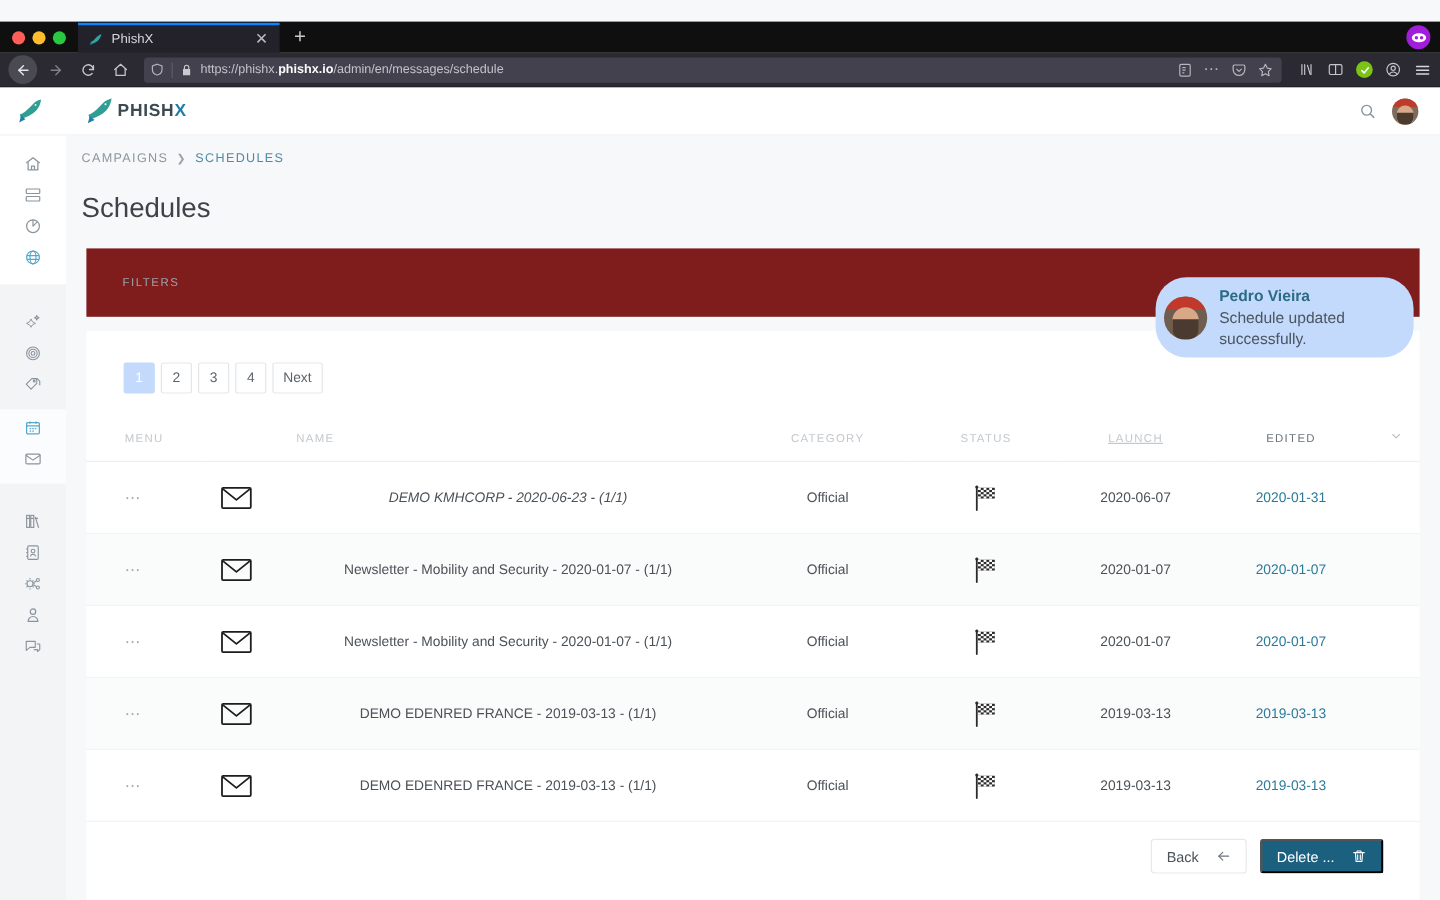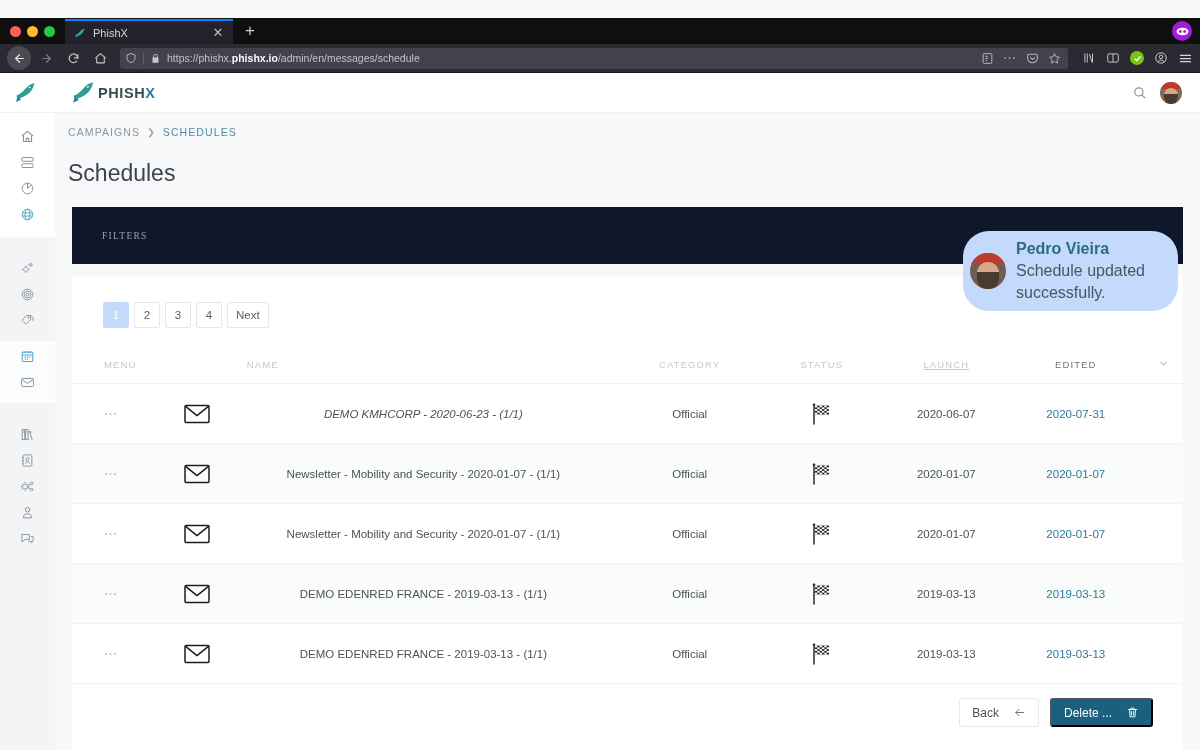--- a/index.html
+++ b/index.html
@@ -95,24 +95,24 @@
 
   .toast {
     position: absolute; right: 22px; top: 118px; width: 215px; min-height: 53px;
     background: #c3dafc; border-radius: 26px; display: flex; align-items: center;
     gap: 10px; padding: 7px 12px 7px 7px;
   }
   .toast-av { width: 36px; height: 36px; border-radius: 50%; overflow: hidden; background: #6f5d50; position: relative; flex: 0 0 36px; }
   .toast-av .cap { position: absolute; top:0; left:0; right:0; height: 11px; background: #c0392b; }
   .toast-av .face { position:absolute; left: 7px; top: 9px; width: 22px; height: 26px; border-radius: 11px 11px 8px 8px; background: #d7a988; }
   .toast-av .beard { position:absolute; left: 7px; top: 19px; width: 22px; height: 17px; border-radius: 0 0 9px 9px; background: #4a3a2f; }
-  .toast-txt { font-size: 16px; line-height: 1.37; color: #4b5560; }
+  .toast-txt { font-size: 13px; line-height: 1.37; color: #4b5560; }
   .toast-name { color: #2c6b85; font-weight: 700; display: block; }
 
-  .panel { margin: 20px 17px 0 17px; background: #0f172a; font-family: Liberation Serif, serif; }
+  .panel { margin: 20px 17px 0 17px; background: #7f1d1d; }
   .filters-panel { height: 57px; display: flex; align-items: center; padding: 0 30px; }
   .filters-label { font-size: 9.5px; letter-spacing: 1.3px; color: #9aa3aa; }
   .filters-dots { margin-left: auto; color: #c8cdd2; font-size: 14px; letter-spacing: 1px; line-height: 0.6; }
 
   .table-panel { margin: 12px 17px 0 17px; background: #fff; flex: 1; display: flex; flex-direction: column; min-height: 0; }
 
   .pagination { display: flex; padding: 26px 0 0 31px; gap: 0; }
   .pg {
     min-width: 26px; height: 26px; border: 1px solid #e3e7ea; background: #fff;
     display: flex; align-items: center; justify-content: center; font-size: 11.5px;
@@ -508,21 +508,21 @@
                           <rect x="12" y="7.9" width="2.33" height="1.8"></rect>
                           <rect x="16.66" y="7.9" width="2.33" height="1.8"></rect>
                           <rect x="5" y="9.7" width="2.33" height="1.8"></rect>
                           <rect x="9.66" y="9.7" width="2.33" height="1.8"></rect>
                           <rect x="14.33" y="9.7" width="2.33" height="1.8"></rect>
                         </g>
                       </svg>
                   </span>
                 </td>
                 <td>2020-06-07</td>
-                <td colspan="2" style="color:#2c7a9b;padding-right:40px;">2020-07-31</td>
+                <td colspan="2" style="color:#2c7a9b;padding-right:40px;">2020-01-31</td>
               </tr>
 
               <tr class="alt">
                 <td class="c-menu">⋯</td>
                 <td class="c-name">
                   <div style="display:flex;align-items:center;">
                     <span style="width:60px;display:flex;justify-content:center;">
                       <svg width="26" height="20" viewBox="0 0 26 20" fill="none" stroke="#1d1d1d" stroke-width="1.5" stroke-linejoin="round">
                           <rect x="1" y="1.5" width="24" height="17" rx="1"></rect>
                           <path d="M1.6 2.4L13 11.6 24.4 2.4"></path>

